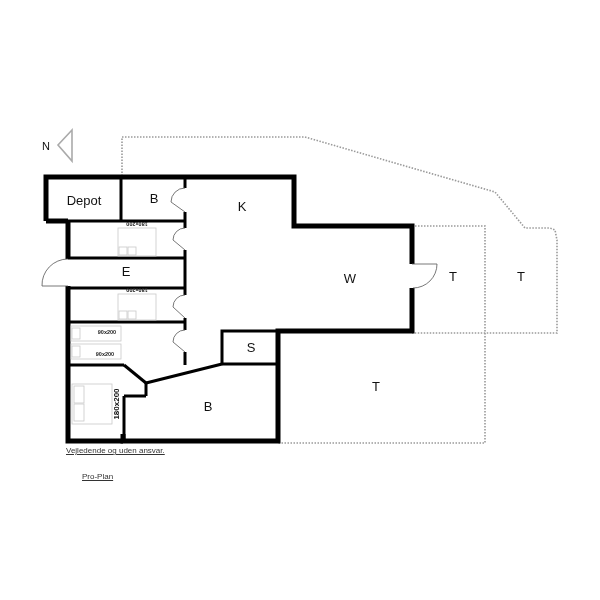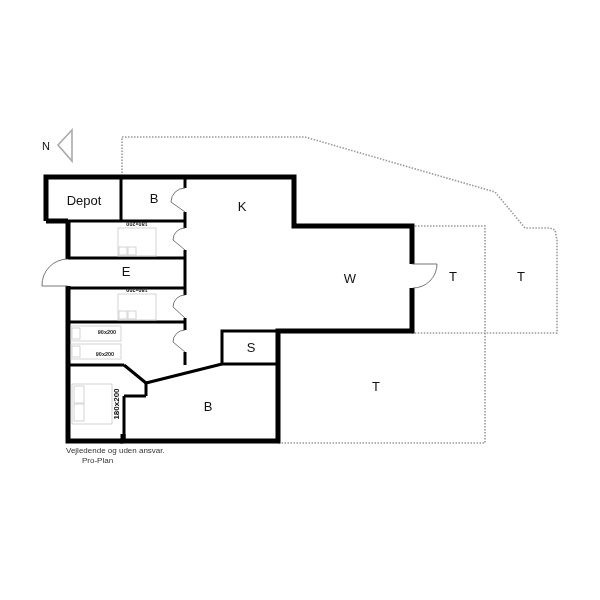--- a/index.html
+++ b/index.html
@@ -2,21 +2,21 @@
 <html><head>
   <meta charset="utf-8">
   <style>
     html, body { margin: 0; padding: 0; background: #ffffff; }
     body { width: 600px; height: 600px; overflow: hidden; position: relative; font-family: "Liberation Sans", sans-serif; }
     svg { position: absolute; left: 0; top: 0; }
     .room-label { font-family: "Liberation Sans", sans-serif; font-size: 13px; fill: #111111; }
     .bed-label { font-family: "Liberation Sans", sans-serif; font-size: 5.5px; font-weight: bold; fill: #222222; }
     .bed-label-lg { font-family: "Liberation Sans", sans-serif; font-size: 8px; font-weight: bold; fill: #111111; }
     .north { font-family: "Liberation Sans", sans-serif; font-size: 11px; fill: #111111; }
-    .footnote { position: absolute; left: 66px; font-size: 8px; color: #333333; font-family: "Liberation Sans", sans-serif; line-height: 10px; }
+    .footnote { position: absolute; left: 66px; font-size: 8px; color: #333333; font-family: "Liberation Sans", sans-serif; line-height: 10px; text-decoration: underline; }
     .wall { fill: none; stroke: #000000; stroke-width: 5; stroke-linejoin: miter; }
     .wall-thin { fill: none; stroke: #000000; stroke-width: 3; }
     .dotted { fill: none; stroke: #9a9a9a; stroke-width: 1.6; stroke-dasharray: 1.5 1.5; }
     .door { fill: none; stroke: #555555; stroke-width: 0.8; }
     .bed { fill: none; stroke: #c8c8c8; stroke-width: 0.8; }
   </style>
 </head>
 <body>
 
 <svg width="600" height="600" viewBox="0 0 600 600">
@@ -101,13 +101,13 @@
   <text class="room-label" x="126" y="276" text-anchor="middle">E</text>
   <text class="room-label" x="350" y="283" text-anchor="middle">W</text>
   <text class="room-label" x="251" y="352" text-anchor="middle">S</text>
   <text class="room-label" x="208" y="411" text-anchor="middle">B</text>
   <text class="room-label" x="453" y="281" text-anchor="middle">T</text>
   <text class="room-label" x="521" y="281" text-anchor="middle">T</text>
   <text class="room-label" x="376" y="391" text-anchor="middle">T</text>
 </svg>
 
 <div class="footnote" style="top:446px;">Vejledende og uden ansvar.</div>
-<div class="footnote" style="top:456px;padding-left:16px;">Pro-Plan</div>
+<div class="footnote" style="top:472px;padding-left:16px;">Pro-Plan</div>
 
 </body></html>

